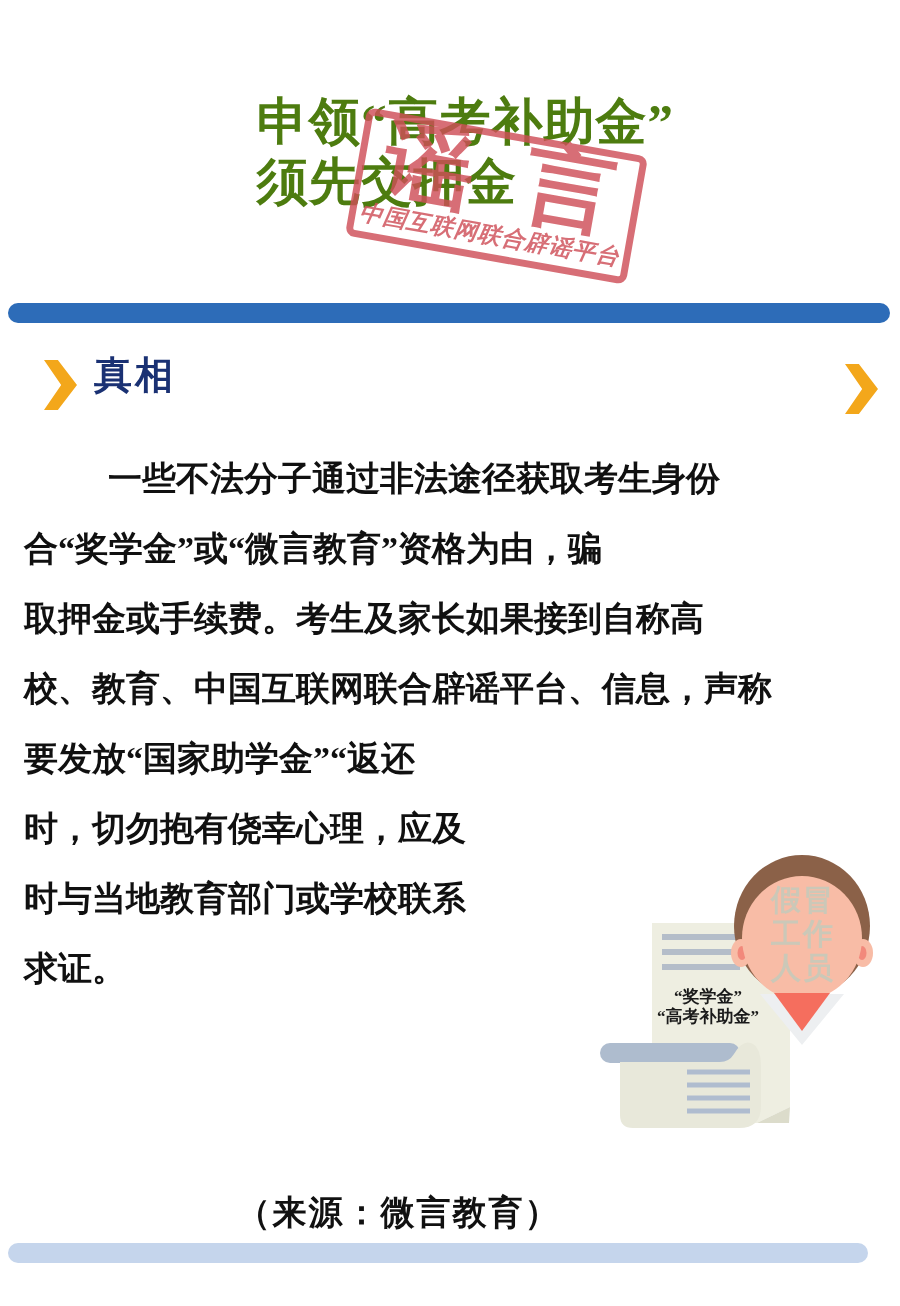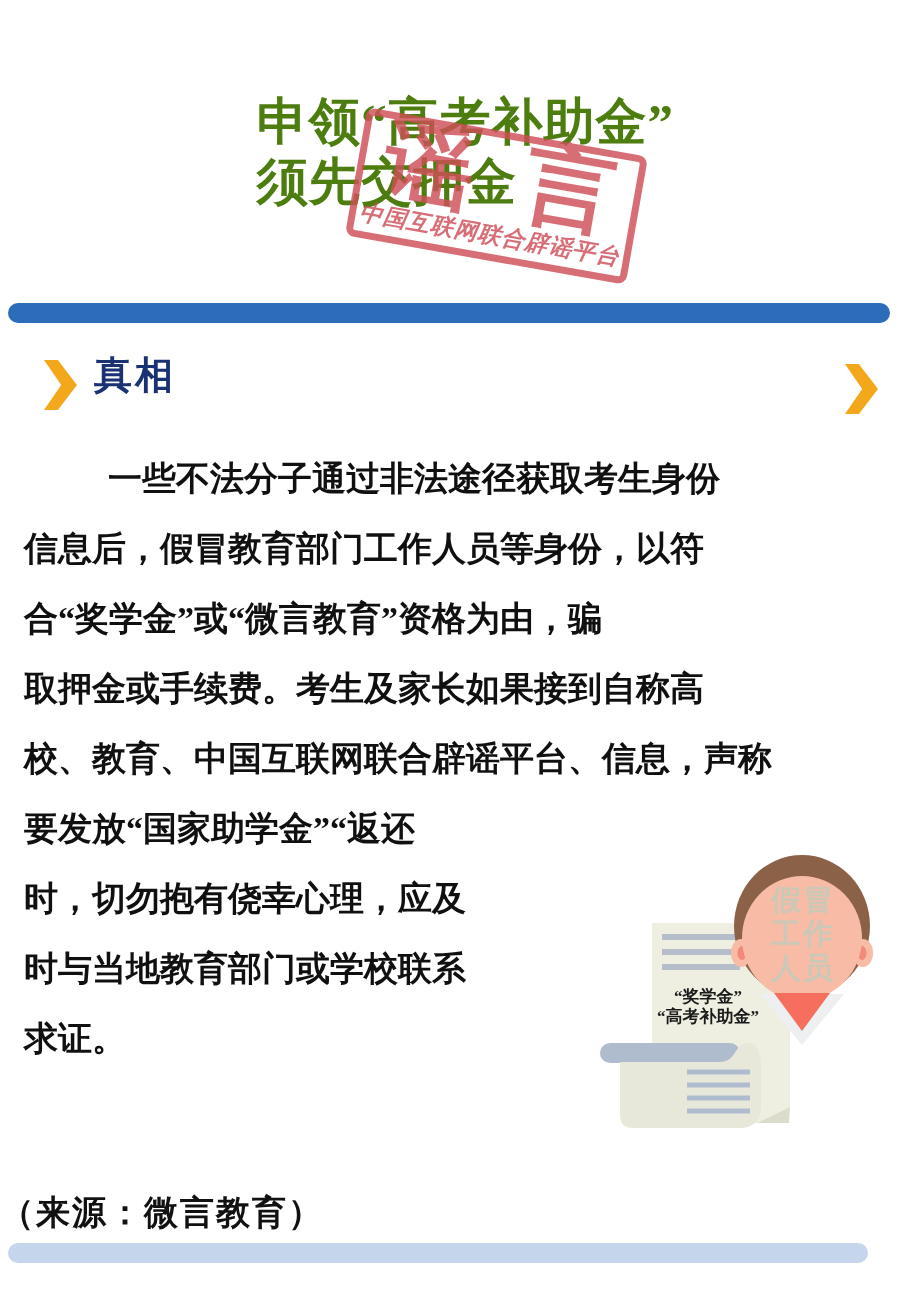--- a/index.html
+++ b/index.html
@@ -69,21 +69,21 @@
     font-family:"Liberation Serif","DejaVu Serif",serif;
     font-weight:bold; fill:#1a1a1a; font-size:17px;
   }
   .illu text.badge {
     font-family:"Liberation Sans","DejaVu Sans",sans-serif;
     font-weight:bold; fill:#cbc8b8; font-size:30px; letter-spacing:2px;
   }
 
   
   .source {
-    position:absolute; left:0; top:1190px; width:797px; text-align:left;
+    position:absolute; left:0; top:1190px; width:797px; text-align:center;
     color:#111111; font-size:34px; font-weight:bold; letter-spacing:2px;
   }
 </style>
 </head>
 <body>
 
 <div class="page">
 
   <div class="title">
     <div>申领“高考补助金”</div>
@@ -101,21 +101,20 @@
   <div class="topbar"></div>
 
   <div class="truth-head">
     <span class="chev chev-left"></span>
     <span class="truth-title">真相</span>
     <span class="chev chev-right"></span>
   </div>
 
   <div class="bodytext">
     <span class="bodyline indent">一些不法分子通过非法途径获取考生身份</span>
-    <span class="bodyline">信息后，假冒教育部门工作人员等身份，以符</span>
     <span class="bodyline">合“奖学金”或“微言教育”资格为由，骗</span>
     <span class="bodyline">取押金或手续费。考生及家长如果接到自称高</span>
     <span class="bodyline">校、教育、中国互联网联合辟谣平台、信息，声称</span>
     <span class="bodyline">要发放“国家助学金”“返还</span>
     <span class="bodyline">时，切勿抱有侥幸心理，应及</span>
     <span class="bodyline">时与当地教育部门或学校联系</span>
     <span class="bodyline">求证。</span>
   </div>
 
   <svg class="illu" viewBox="0 0 295 320">

